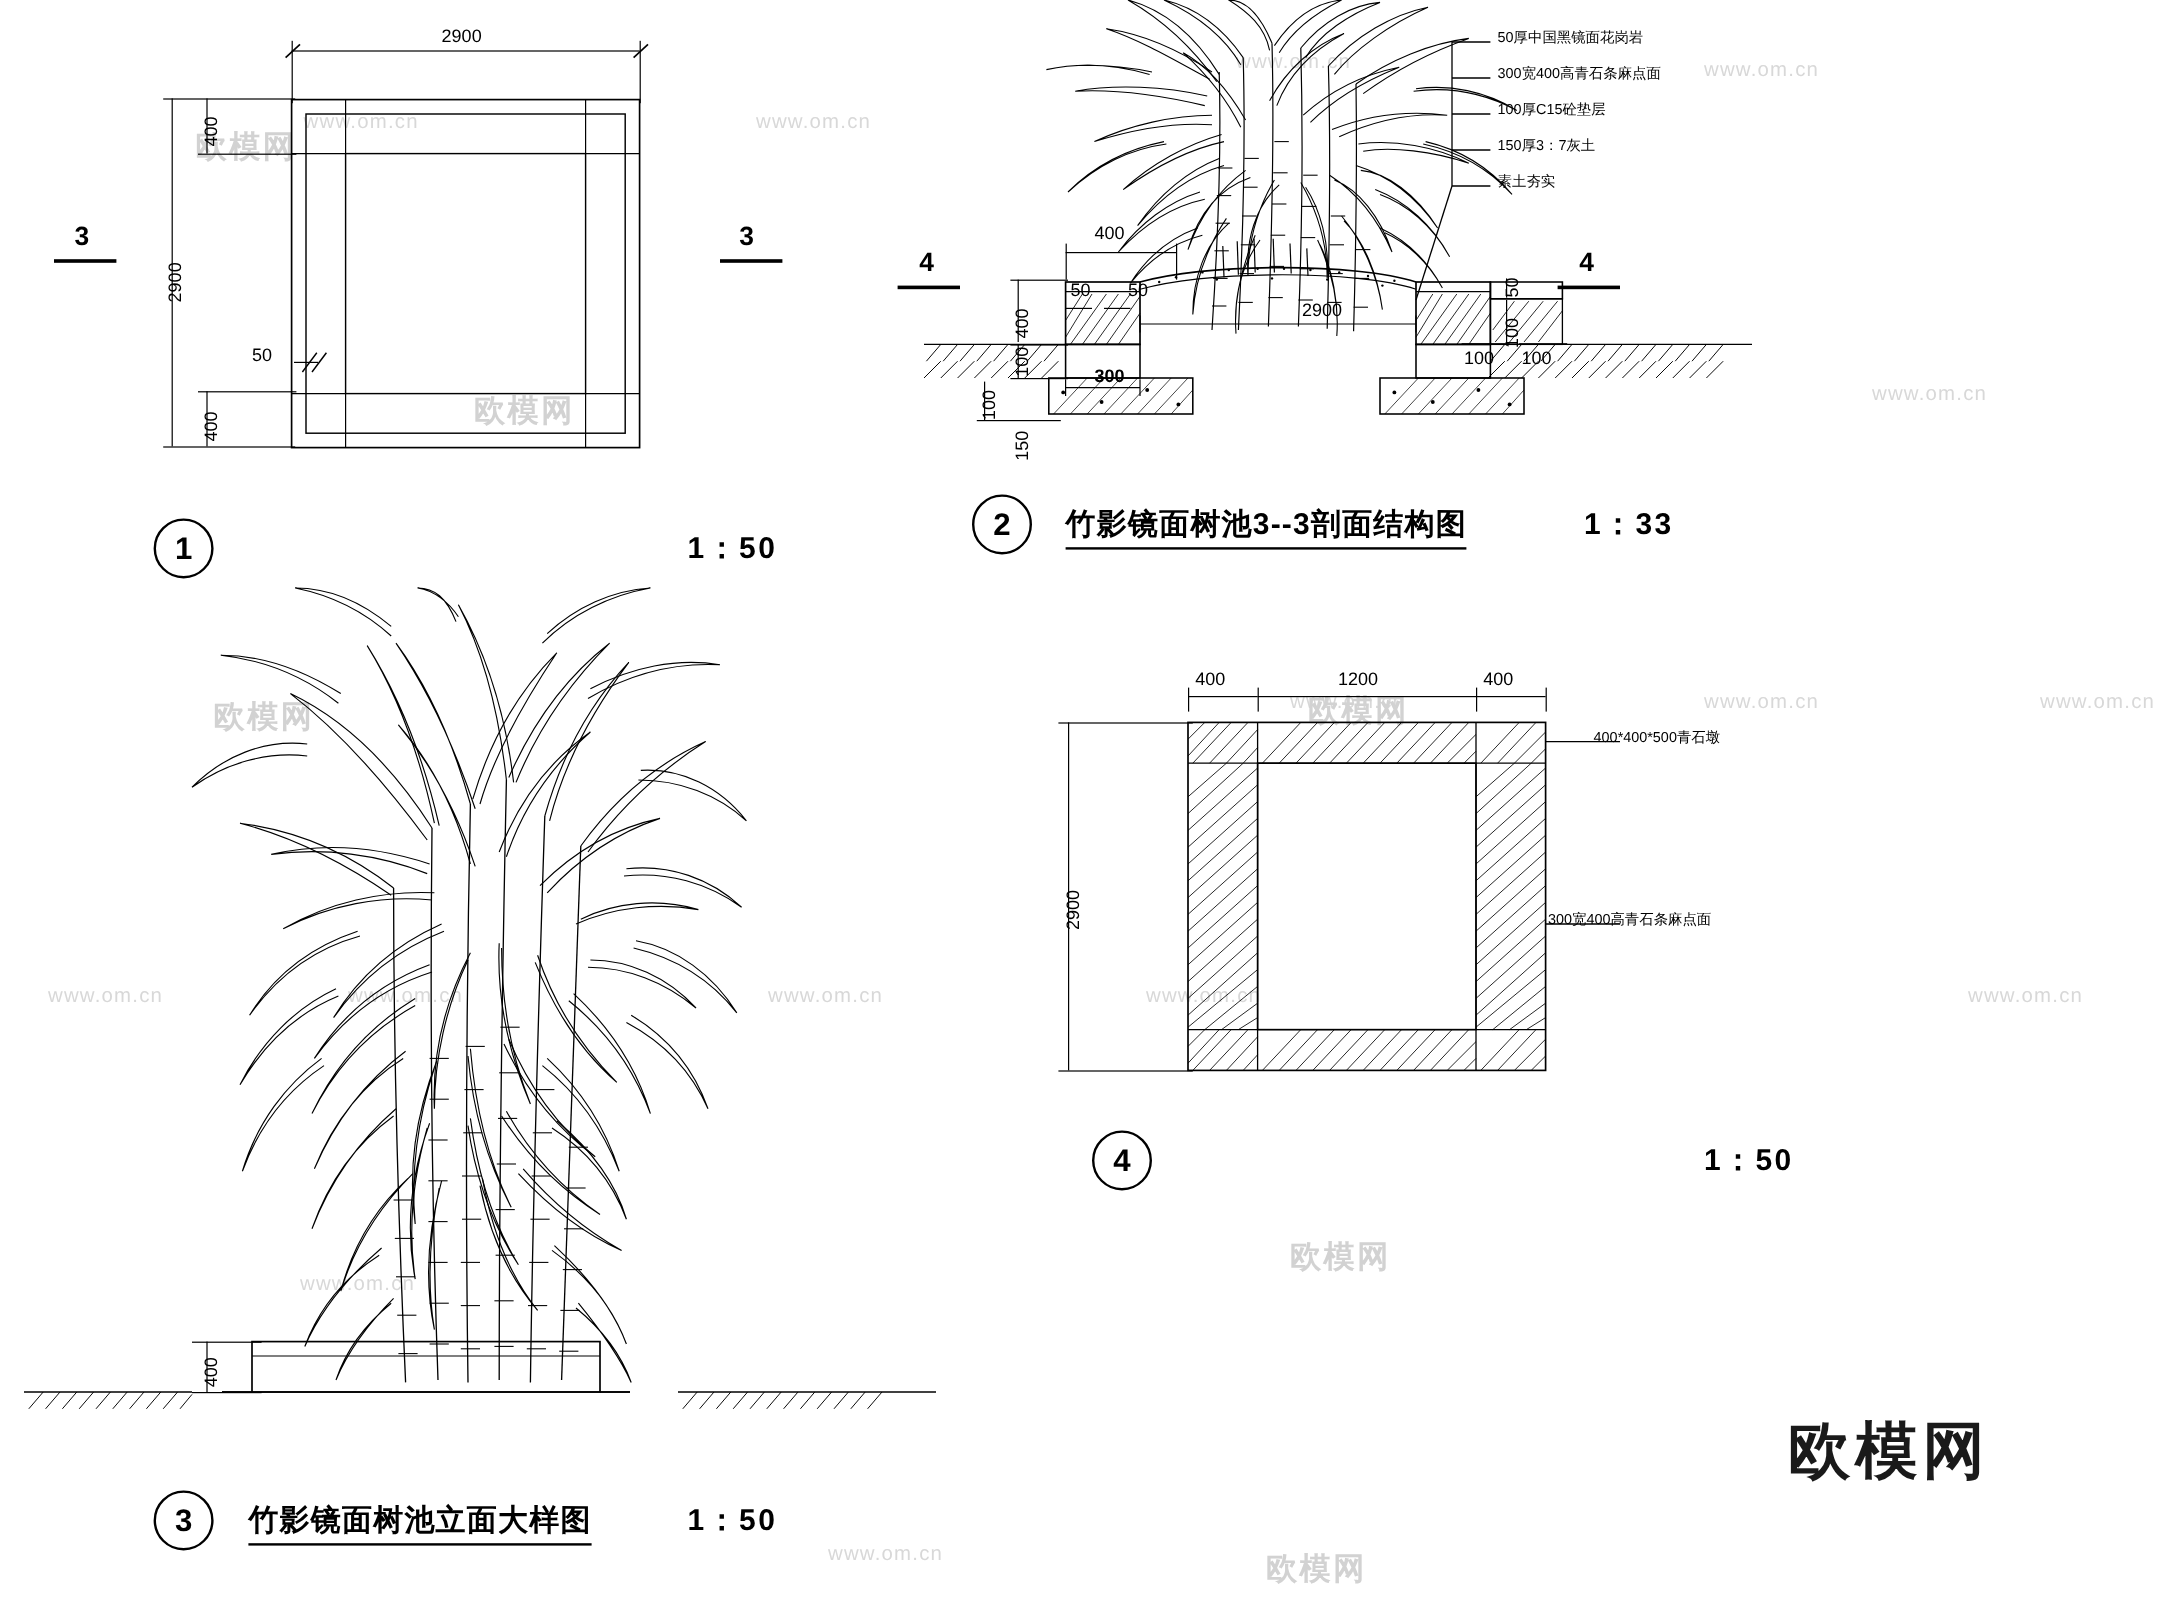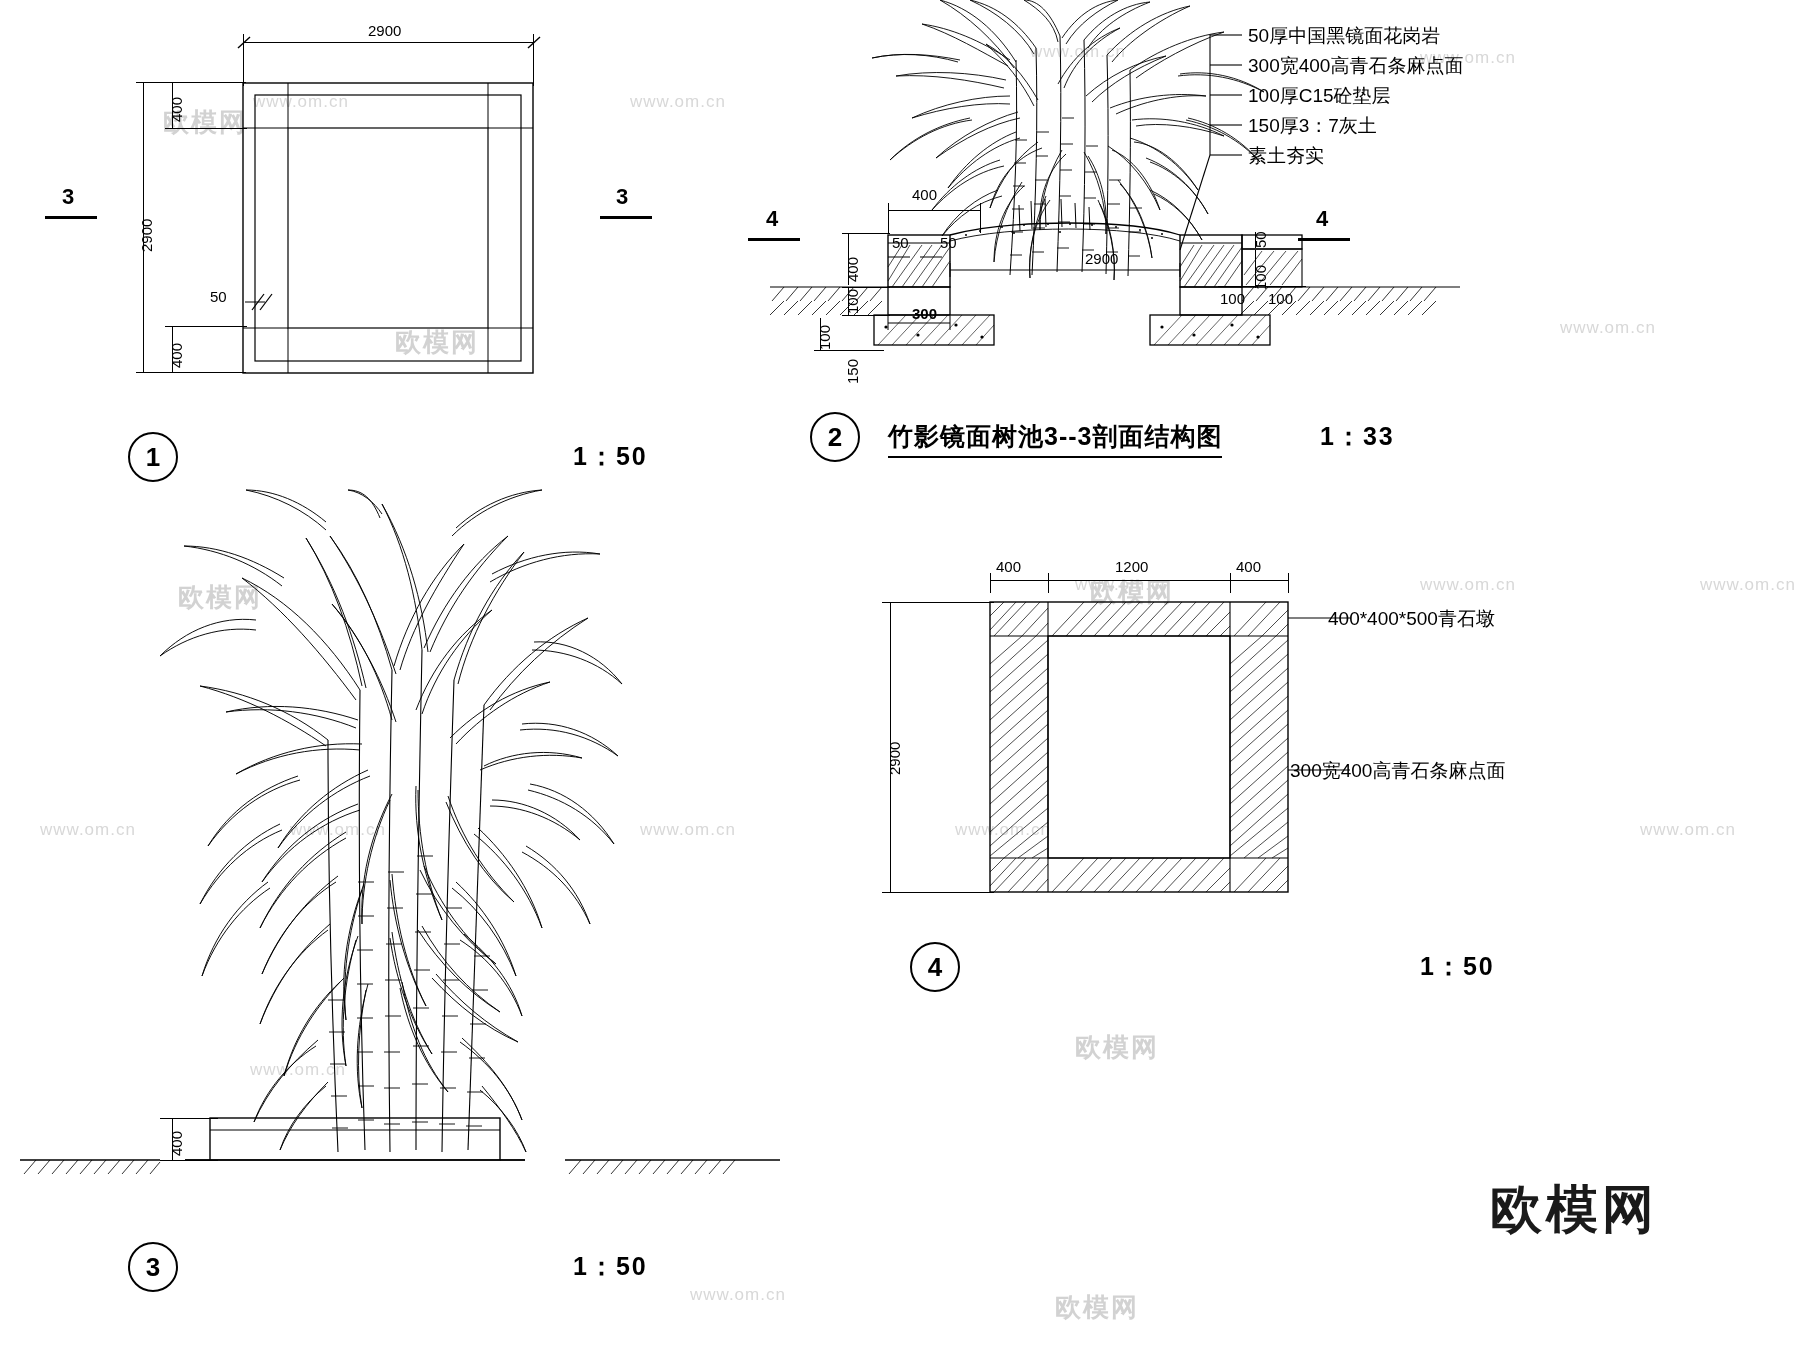--- a/index.html
+++ b/index.html
@@ -9,21 +9,21 @@
 
   
   .ln{position:absolute;background:#000;}
   .h{height:1px;}
   .v{width:1px;}
 
   
   .t{position:absolute;white-space:nowrap;font-family:"Liberation Sans",sans-serif;}
   .dim{font-size:15px;letter-spacing:0px;}
   .dimv{font-size:15px;transform:rotate(-90deg);transform-origin:left top;}
-  .note{font-size:19px;}
+  .note{font-size:12px;}
   .cap{font-size:25px;font-weight:bold;letter-spacing:1px;}
   .scale{font-size:25px;font-weight:bold;letter-spacing:2px;}
   .mark{font-size:22px;font-weight:bold;}
 
   
   .circ{position:absolute;width:46px;height:46px;border:2px solid #000;border-radius:50%;
         display:flex;align-items:center;justify-content:center;font-size:26px;font-weight:bold;}
 
   .uline{border-bottom:2px solid #000;padding-bottom:3px;}
 
@@ -581,20 +581,21 @@
     </svg>
 
     <div class="ln v" style="left:172px;top:628px;height:42px;"></div>
     <div class="ln h" style="left:160px;top:628px;width:58px;"></div>
     <div class="ln h" style="left:160px;top:670px;width:58px;"></div>
     <div class="t dimv" style="left:168px;top:666px;">400</div>
 
     <div class="circ" style="left:128px;top:752px;">
       <span>3</span>
     </div>
+    <div class="t cap uline" style="left:207px;top:760px;">竹影镜面树池立面大样图</div>
     <div class="t scale" style="left:573px;top:760px;">1：50</div>
   </div>
 
   <div class="abs" style="left:960px;top:540px;width:840px;height:480px;">
 
     <div class="ln h" style="left:30px;top:40px;width:58px;"></div>
     <div class="ln h" style="left:88px;top:40px;width:182px;"></div>
     <div class="ln h" style="left:270px;top:40px;width:58px;"></div>
     <div class="ln v" style="left:30px;top:33px;height:20px;"></div>
     <div class="ln v" style="left:88px;top:33px;height:20px;"></div>

